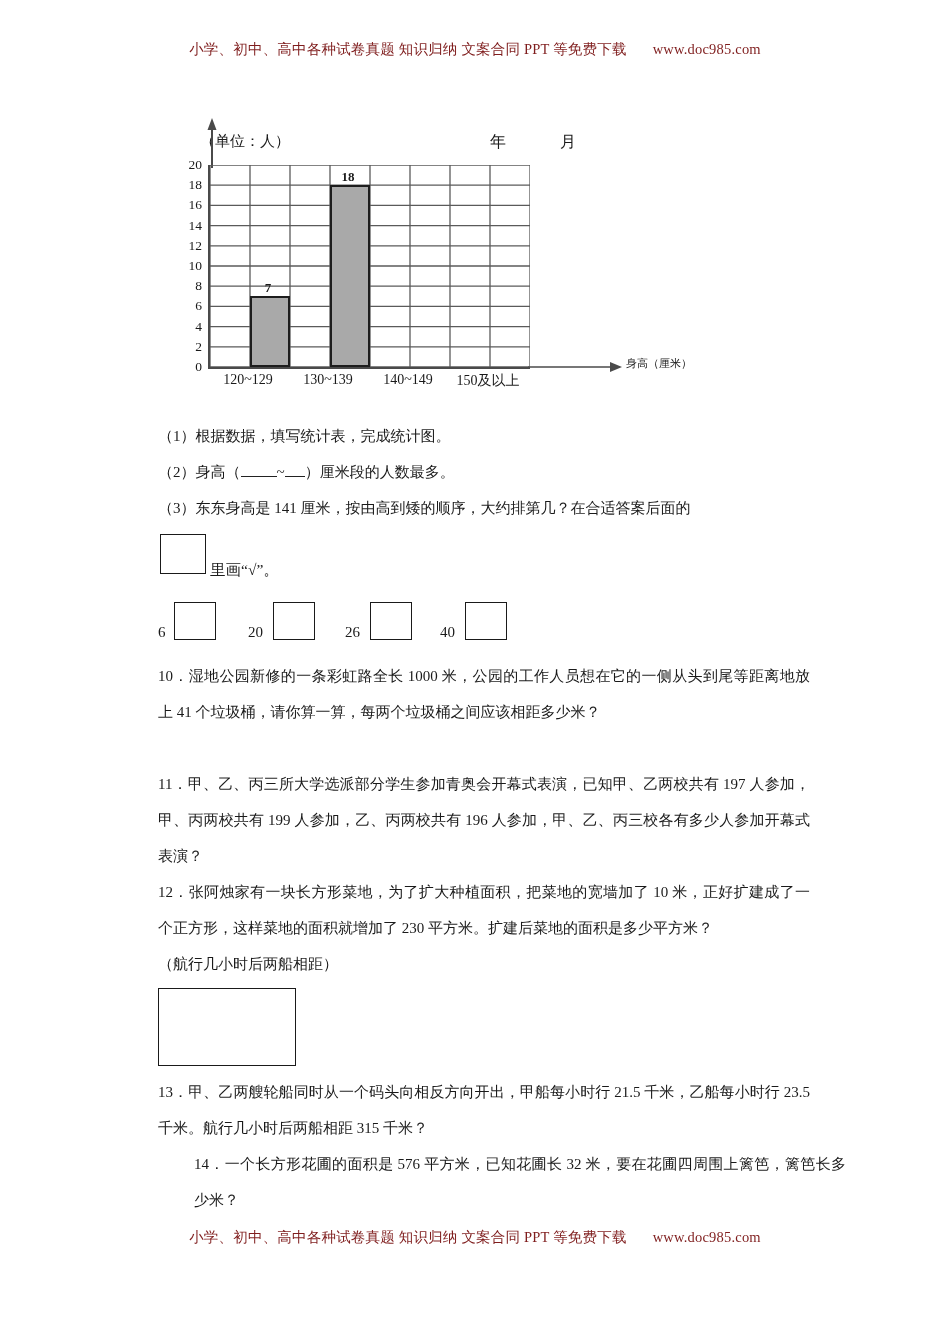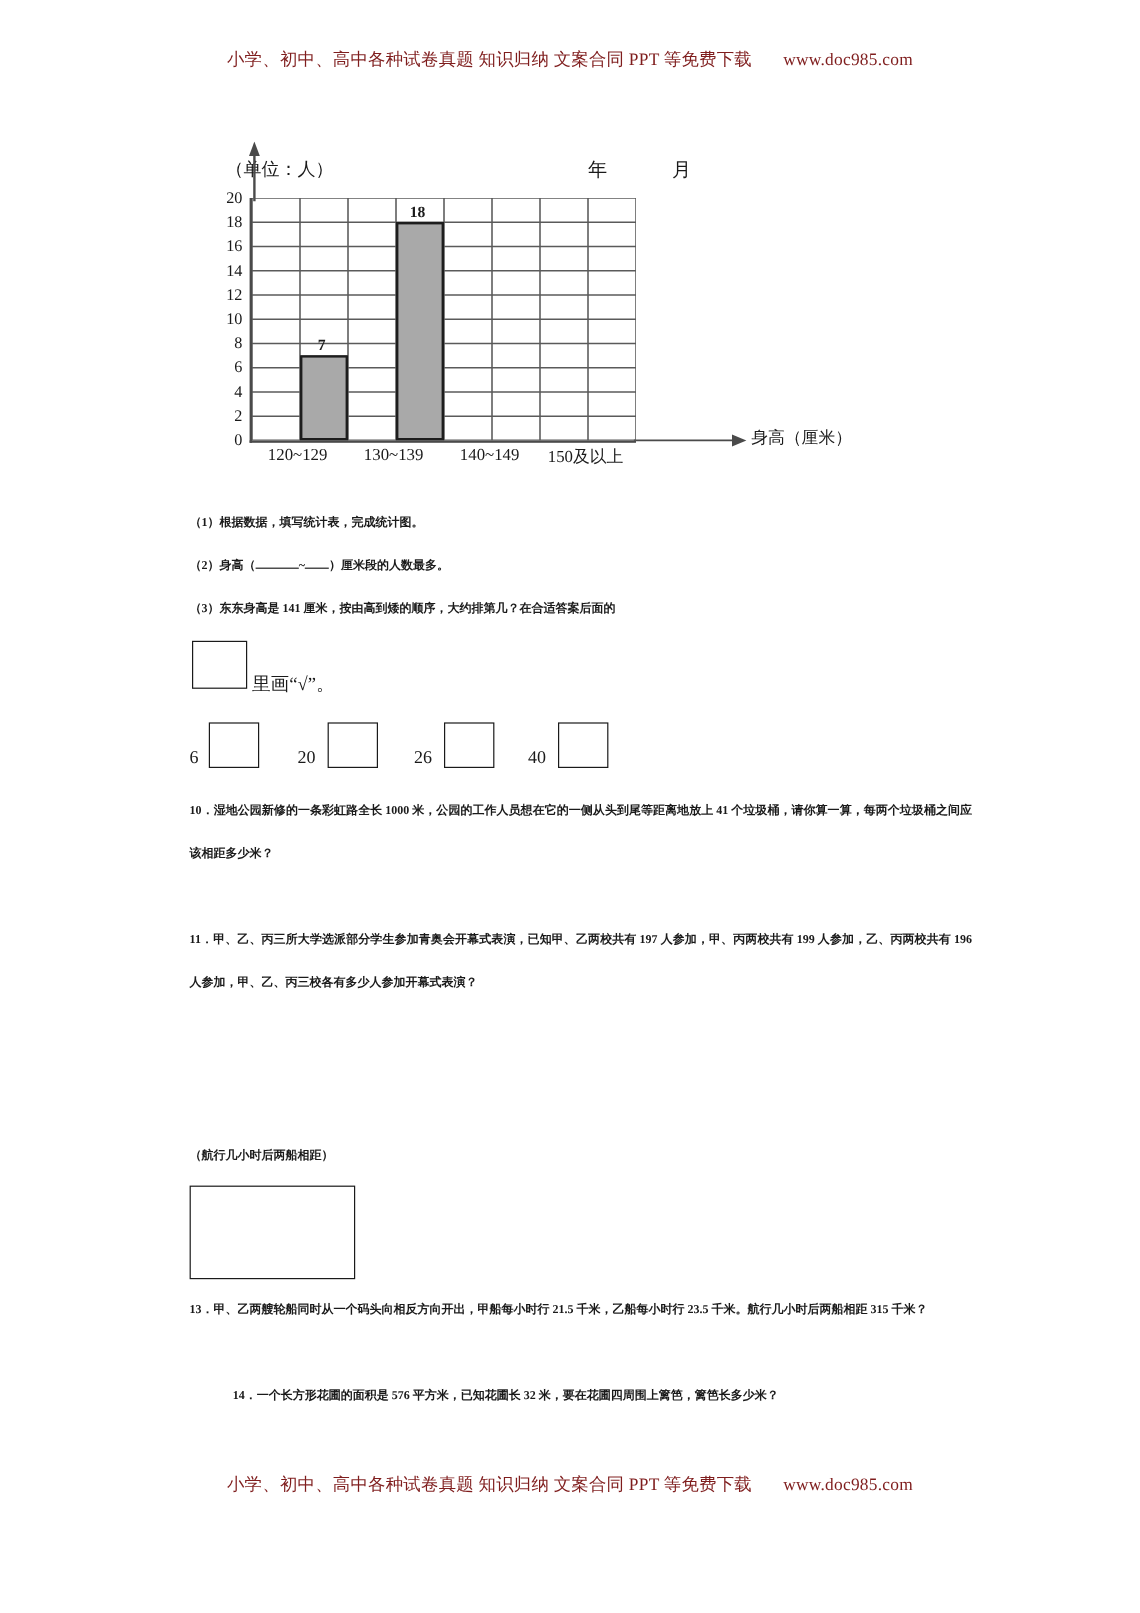--- a/index.html
+++ b/index.html
@@ -38,21 +38,21 @@
   
   #chart {
     position: absolute;
     left: 160px;
     top: 110px;
     width: 560px;
     height: 290px;
   }
   .axis-unit {
     position: absolute;
-    left: 28px;
+    left: 40px;
     top: 22px;
     font-size: 15px;
     white-space: nowrap;
   }
   .ym {
     position: absolute;
     top: 22px;
     font-size: 16px;
     white-space: nowrap;
   }
@@ -98,46 +98,45 @@
     position: absolute;
     top: 262px;
     text-align: center;
     font-size: 14px;
     white-space: nowrap;
   }
   .axis-title {
     position: absolute;
     left: 466px;
     top: 246px;
-    font-size: 14px;
+    font-size: 11px;
     white-space: nowrap;
   }
   .bar {
     position: absolute;
     background: #a9a9a9;
     border: 2px solid #1d1d1d;
     box-sizing: border-box;
   }
   .barval {
     position: absolute;
     font-size: 13px;
     text-align: center;
     font-weight: 600;
   }
 
   
   .q {
     position: absolute;
     left: 158px;
     width: 652px;
-    font-size: 10px;
+    font-size: 15px;
     line-height: 36px;
     text-align: justify;
     text-justify: inter-ideograph;
-    font-weight: bold;
   }
   .q.nowrapline { white-space: nowrap; }
 
   .blank-long { display: inline-block; width: 36px; border-bottom: 1px solid #222; }
   .blank-short { display: inline-block; width: 20px; border-bottom: 1px solid #222; }
 
   
   .box {
     position: absolute;
     border: 1.5px solid #1a1a1a;
@@ -257,20 +256,21 @@
   <div class="box" style="left:273px; top:602px; width:42px; height:38px;"></div>
 
   <div class="box-num" style="left:345px; top:624px;">26</div>
   <div class="box" style="left:370px; top:602px; width:42px; height:38px;"></div>
 
   <div class="box-num" style="left:440px; top:624px;">40</div>
   <div class="box" style="left:465px; top:602px; width:42px; height:38px;"></div>
 
   <div class="q" style="top:658px;">10．湿地公园新修的一条彩虹路全长 1000 米，公园的工作人员想在它的一侧从头到尾等距离地放上 41 个垃圾桶，请你算一算，每两个垃圾桶之间应该相距多少米？</div>
   <div class="q" style="top:766px;">11．甲、乙、丙三所大学选派部分学生参加青奥会开幕式表演，已知甲、乙两校共有 197 人参加，甲、丙两校共有 199 人参加，乙、丙两校共有 196 人参加，甲、乙、丙三校各有多少人参加开幕式表演？</div>
+  <div class="q" style="top:874px;">12．张阿烛家有一块长方形菜地，为了扩大种植面积，把菜地的宽墙加了 10 米，正好扩建成了一个正方形，这样菜地的面积就增加了 230 平方米。扩建后菜地的面积是多少平方米？</div>
   <div class="q nowrapline" style="top:946px;">（航行几小时后两船相距）</div>
 
   <div class="box" id="bigbox"></div>
 
   <div class="q" style="top:1074px;">13．甲、乙两艘轮船同时从一个码头向相反方向开出，甲船每小时行 21.5 千米，乙船每小时行 23.5 千米。航行几小时后两船相距 315 千米？</div>
   <div class="q" style="top:1146px;margin-left:36px;">14．一个长方形花圃的面积是 576 平方米，已知花圃长 32 米，要在花圃四周围上篱笆，篱笆长多少米？</div>
 
   <div class="runner" id="runfoot">
     <span>小学、初中、高中各种试卷真题  知识归纳  文案合同  PPT 等免费下载</span><span class="sep"></span><span class="url">www.doc985.com</span>
   </div>

